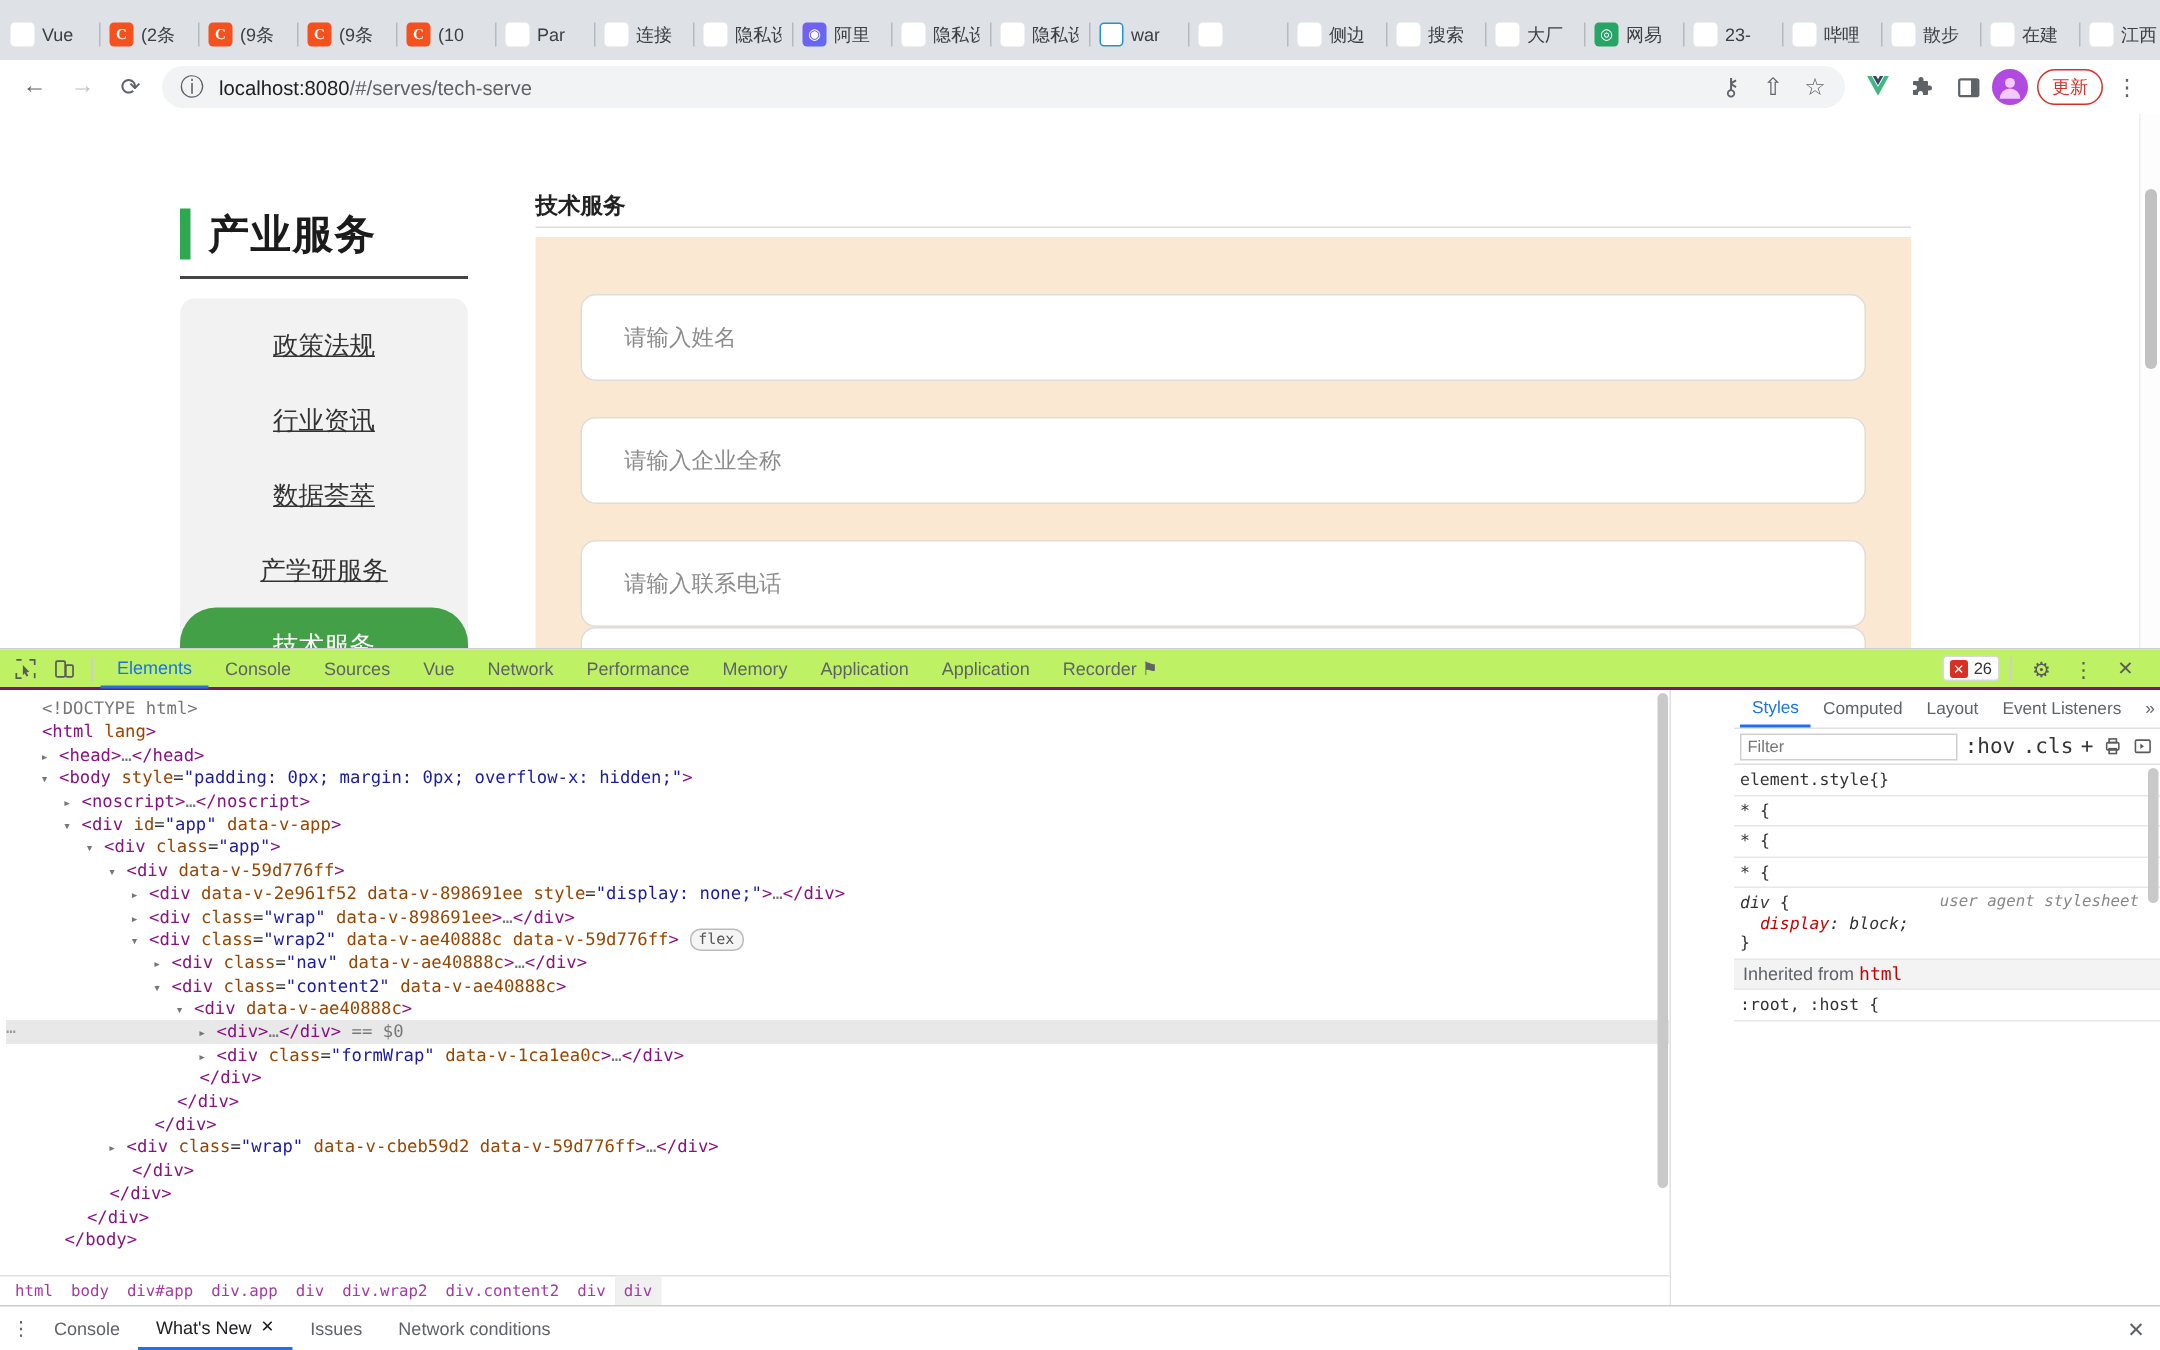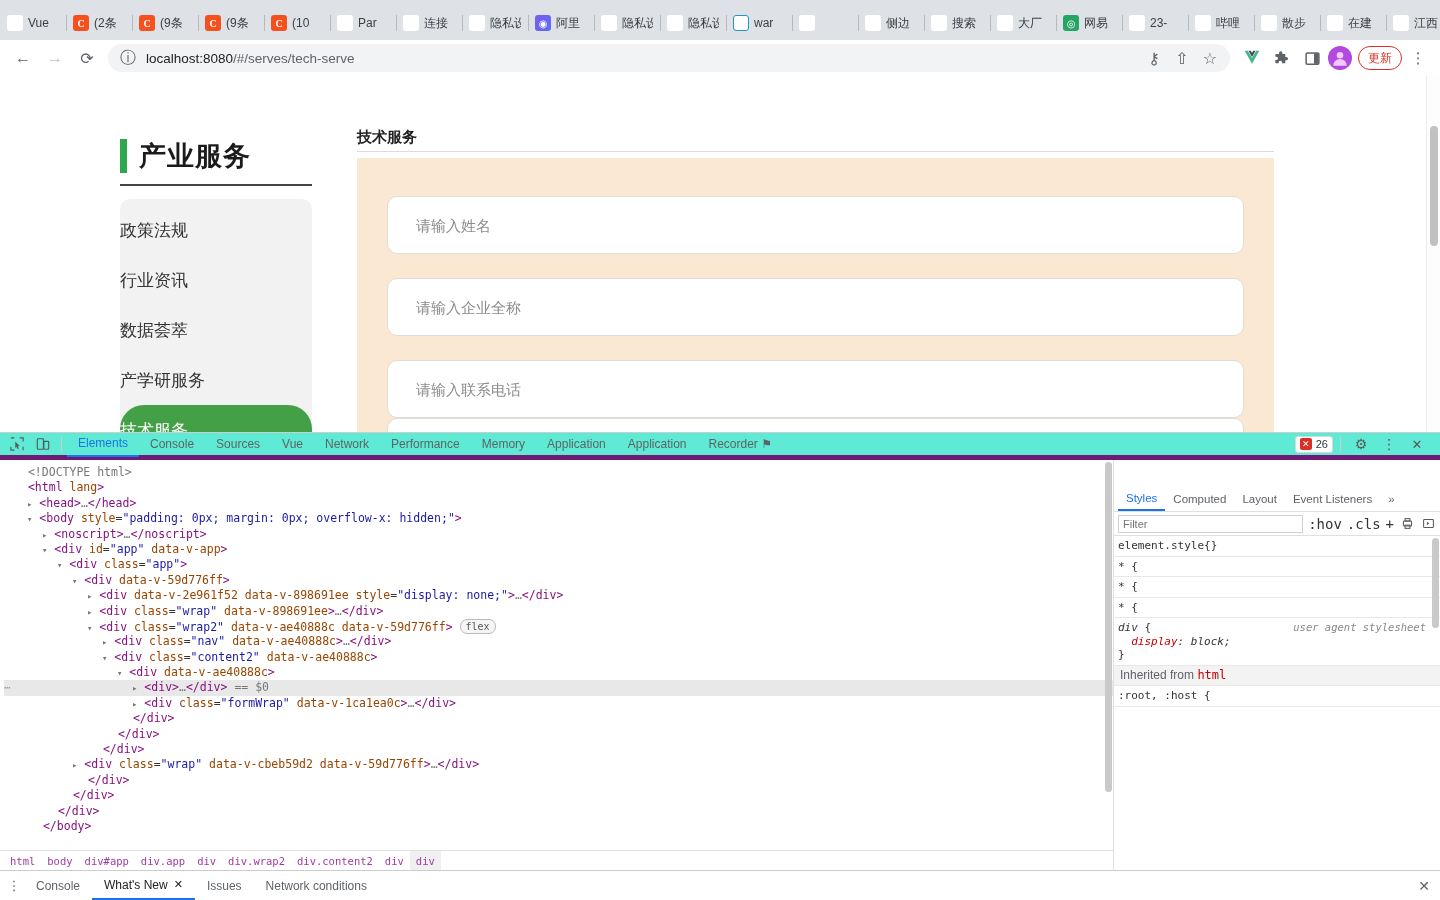--- a/index.html
+++ b/index.html
@@ -192,24 +192,26 @@
   .nav-list {
     margin-top: 13px;
     background: #f2f2f2;
     border-radius: 10px;
     padding: 6px 0 10px;
   }
   .nav-item {
     height: 50px;
     display: flex;
     align-items: center;
+    justify-content: center;
     font-size: 17px;
     color: #333;
     border-radius: 24px;
     margin: 0 0px;
+    text-decoration: underline;
   }
   .nav-item.active {
     background: #43a047;
     color: #fff;
     font-weight: normal;
   }
 
   
   .content2 {
     flex: 1 1 auto;
@@ -291,23 +293,23 @@
     background: #fff;
     border-top: 1px solid #cdcdcd;
     display: flex;
     flex-direction: column;
     font-family: "Liberation Sans", sans-serif;
   }
   #dt-toolbar {
     height: 27px;
     display: flex;
     align-items: center;
-    border-bottom: 5px solid #701a75;
+    border-bottom: 2px solid #701a75;
     padding: 0 4px;
-    background: #5eead4;
+    background: #bef264;
     flex: 0 0 27px;
   }
   .dt-tool-icon {
     width: 26px; height: 24px;
     display:flex; align-items:center; justify-content:center;
     color: #5a5a5a;
   }
   .dt-sep {
     width: 1px; height: 16px; background: #ccc; margin: 0 5px;
   }
@@ -345,20 +347,21 @@
   #err-badge .xbox {
     width: 12px; height: 12px;
     background: #d93025; color: #fff;
     font-size: 9px; line-height: 12px; text-align: center;
     border-radius: 2px;
   }
   #dt-body {
     flex: 1 1 auto;
     display: flex;
     min-height: 0;
+    gap: 42px;
   }
   #dom-pane {
     width: 1114px;
     flex: 0 0 1114px;
     border-right: 1px solid #e0e0e0;
     display: flex;
     flex-direction: column;
     min-height: 0;
   }
   #dom-tree {
@@ -421,21 +424,20 @@
     font-size: 10.5px;
   }
   .bc.sel { background: #f0f0f0; }
 
   #styles-pane {
     flex: 1 1 auto;
     display: flex;
     flex-direction: column;
     min-width: 0;
     min-height: 0;
-    margin-top: 26px;
   }
   #styles-tabs {
     height: 26px;
     flex: 0 0 26px;
     display: flex;
     align-items: center;
     border-bottom: 1px solid #e0e0e0;
     padding-left: 4px;
   }
   #styles-tabs .dt-tab { padding: 0 8px; height: 25px; font-size: 11.5px;}

